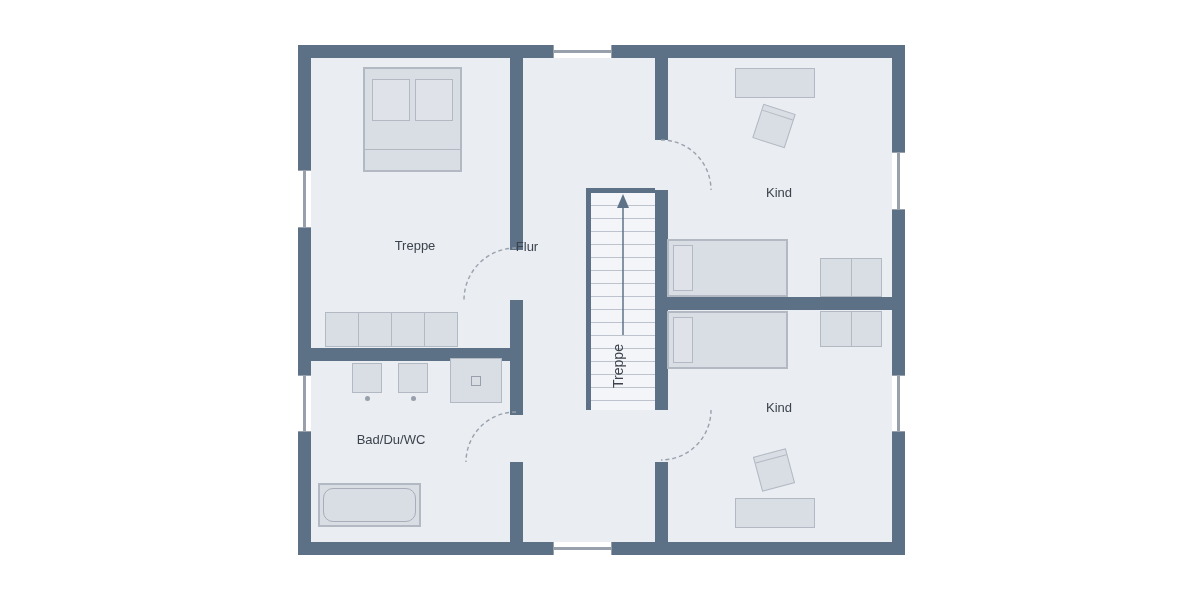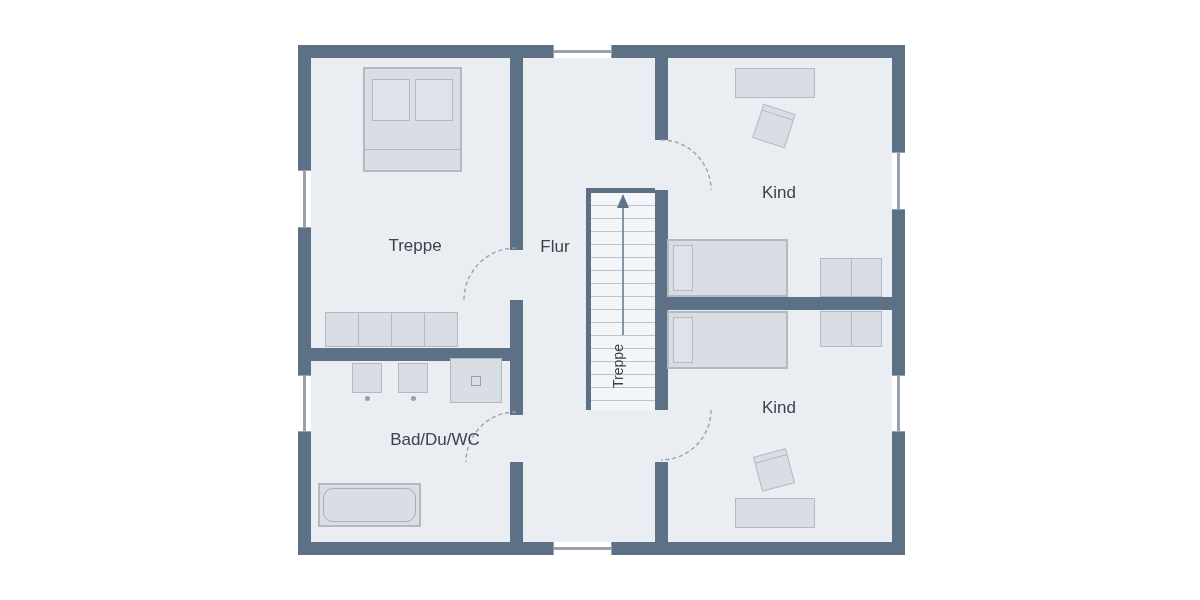--- a/index.html
+++ b/index.html
@@ -15,21 +15,21 @@
     background:linear-gradient(to right,#ffffff 0 42%,#98a0ab 42% 58%,#ffffff 58% 100%);
     border-top:1px solid #98a0ab; border-bottom:1px solid #98a0ab; }
   .furn { position:absolute; background:#d9dde4; border:1px solid #b3b9c3; }
   .furn-strong { border:2px solid #b3b9c3; }
   .inner { position:absolute; }
   .pillow { position:absolute; background:#dfe3e9; border:1px solid #b3b9c3; }
   .divline { position:absolute; background:#b3b9c3; }
   .dot { position:absolute; width:5px; height:5px; border-radius:50%; background:#98a0ab; }
   .stairs { position:absolute;
     background:repeating-linear-gradient(to bottom,#f3f5f8 0 12px,#bcc3cd 12px 13px); }
-  .label { position:absolute; color:#3c434d; font-size:17px; line-height:20px; text-align:center; white-space:nowrap; }
+  .label { position:absolute; color:#3c434d; font-size:13px; line-height:20px; text-align:center; white-space:nowrap; }
   .label-small { font-size:14px; line-height:20px; }
   .rot { transform:rotate(-90deg); }
   svg.overlay { position:absolute; left:0; top:0; pointer-events:none; }
 </style>
 </head>
 <body>
 
 <div class="canvas">
 
   <div class="wall" style="left:298px; top:45px; width:607px; height:510px;"></div>
@@ -102,19 +102,19 @@
   <svg class="overlay" width="1200" height="600" viewBox="0 0 1200 600">
     <path d="M 516 248 A 52 52 0 0 0 464 300" fill="none" stroke="#9aa2ad" stroke-width="1.4" stroke-dasharray="4 3"></path>
     <path d="M 661 140 A 50 50 0 0 1 711 190" fill="none" stroke="#9aa2ad" stroke-width="1.4" stroke-dasharray="4 3"></path>
     <path d="M 516 412 A 50 50 0 0 0 466 462" fill="none" stroke="#9aa2ad" stroke-width="1.4" stroke-dasharray="4 3"></path>
     <path d="M 711 410 A 50 50 0 0 1 661 460" fill="none" stroke="#9aa2ad" stroke-width="1.4" stroke-dasharray="4 3"></path>
     <line x1="623" y1="207" x2="623" y2="335" stroke="#5f7388" stroke-width="1.5"></line>
     <polygon points="623,194 617,208 629,208" fill="#5f7388"></polygon>
   </svg>
 
   <div class="label" style="left:355px; top:236px; width:120px;">Treppe</div>
-  <div class="label" style="left:522px; top:237px; width:66px;">Flur</div>
+  <div class="label" style="left:494px; top:237px; width:66px;">Flur</div>
   <div class="label" style="left:729px; top:183px; width:100px;">Kind</div>
   <div class="label" style="left:729px; top:398px; width:100px;">Kind</div>
-  <div class="label" style="left:311px; top:430px; width:160px;margin-left:44px;">Bad/Du/WC</div>
+  <div class="label" style="left:311px; top:430px; width:160px;">Bad/Du/WC</div>
   <div class="label label-small rot" style="left:568px; top:356px; width:100px;">Treppe</div>
 
 </div>
 
 </body></html>

